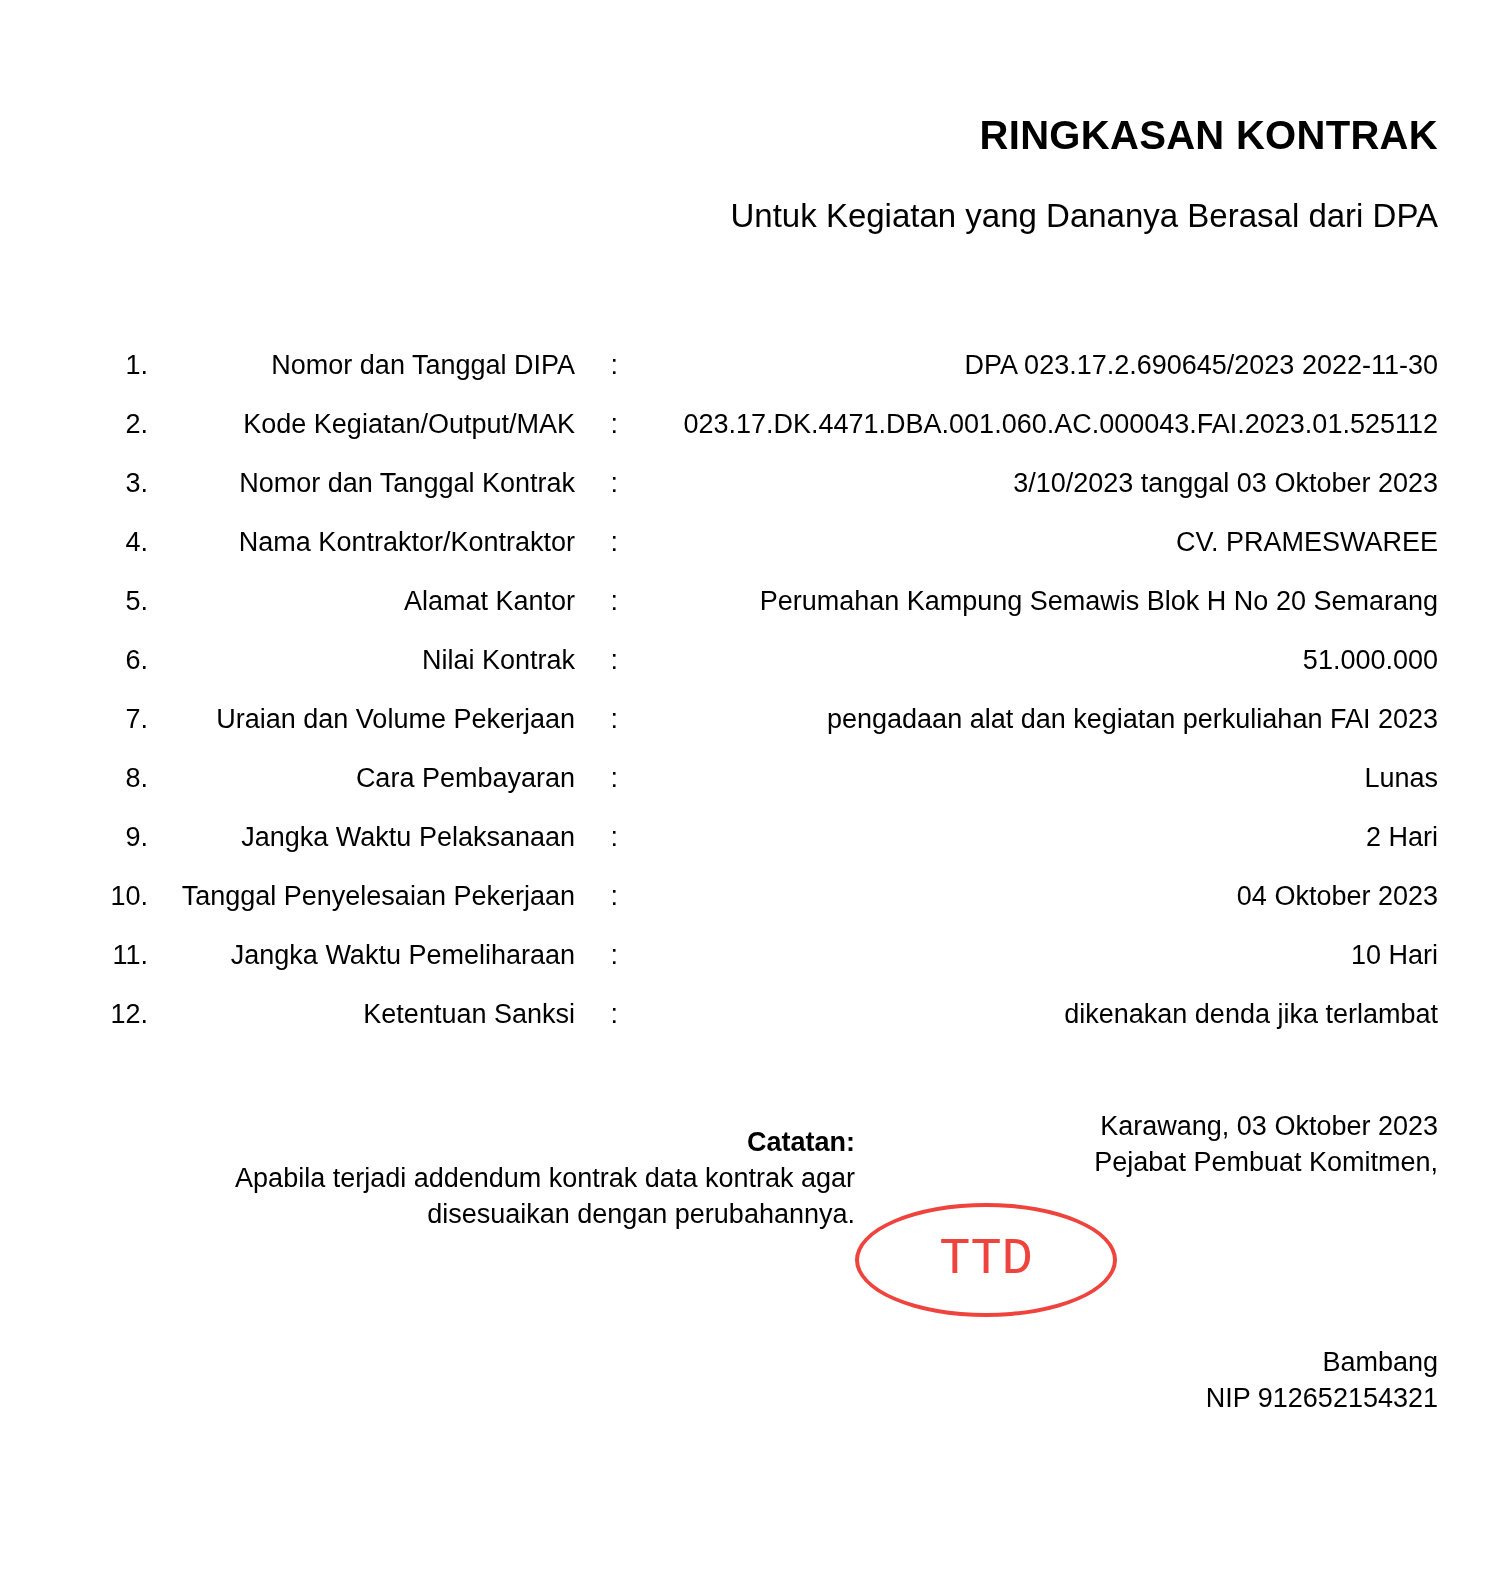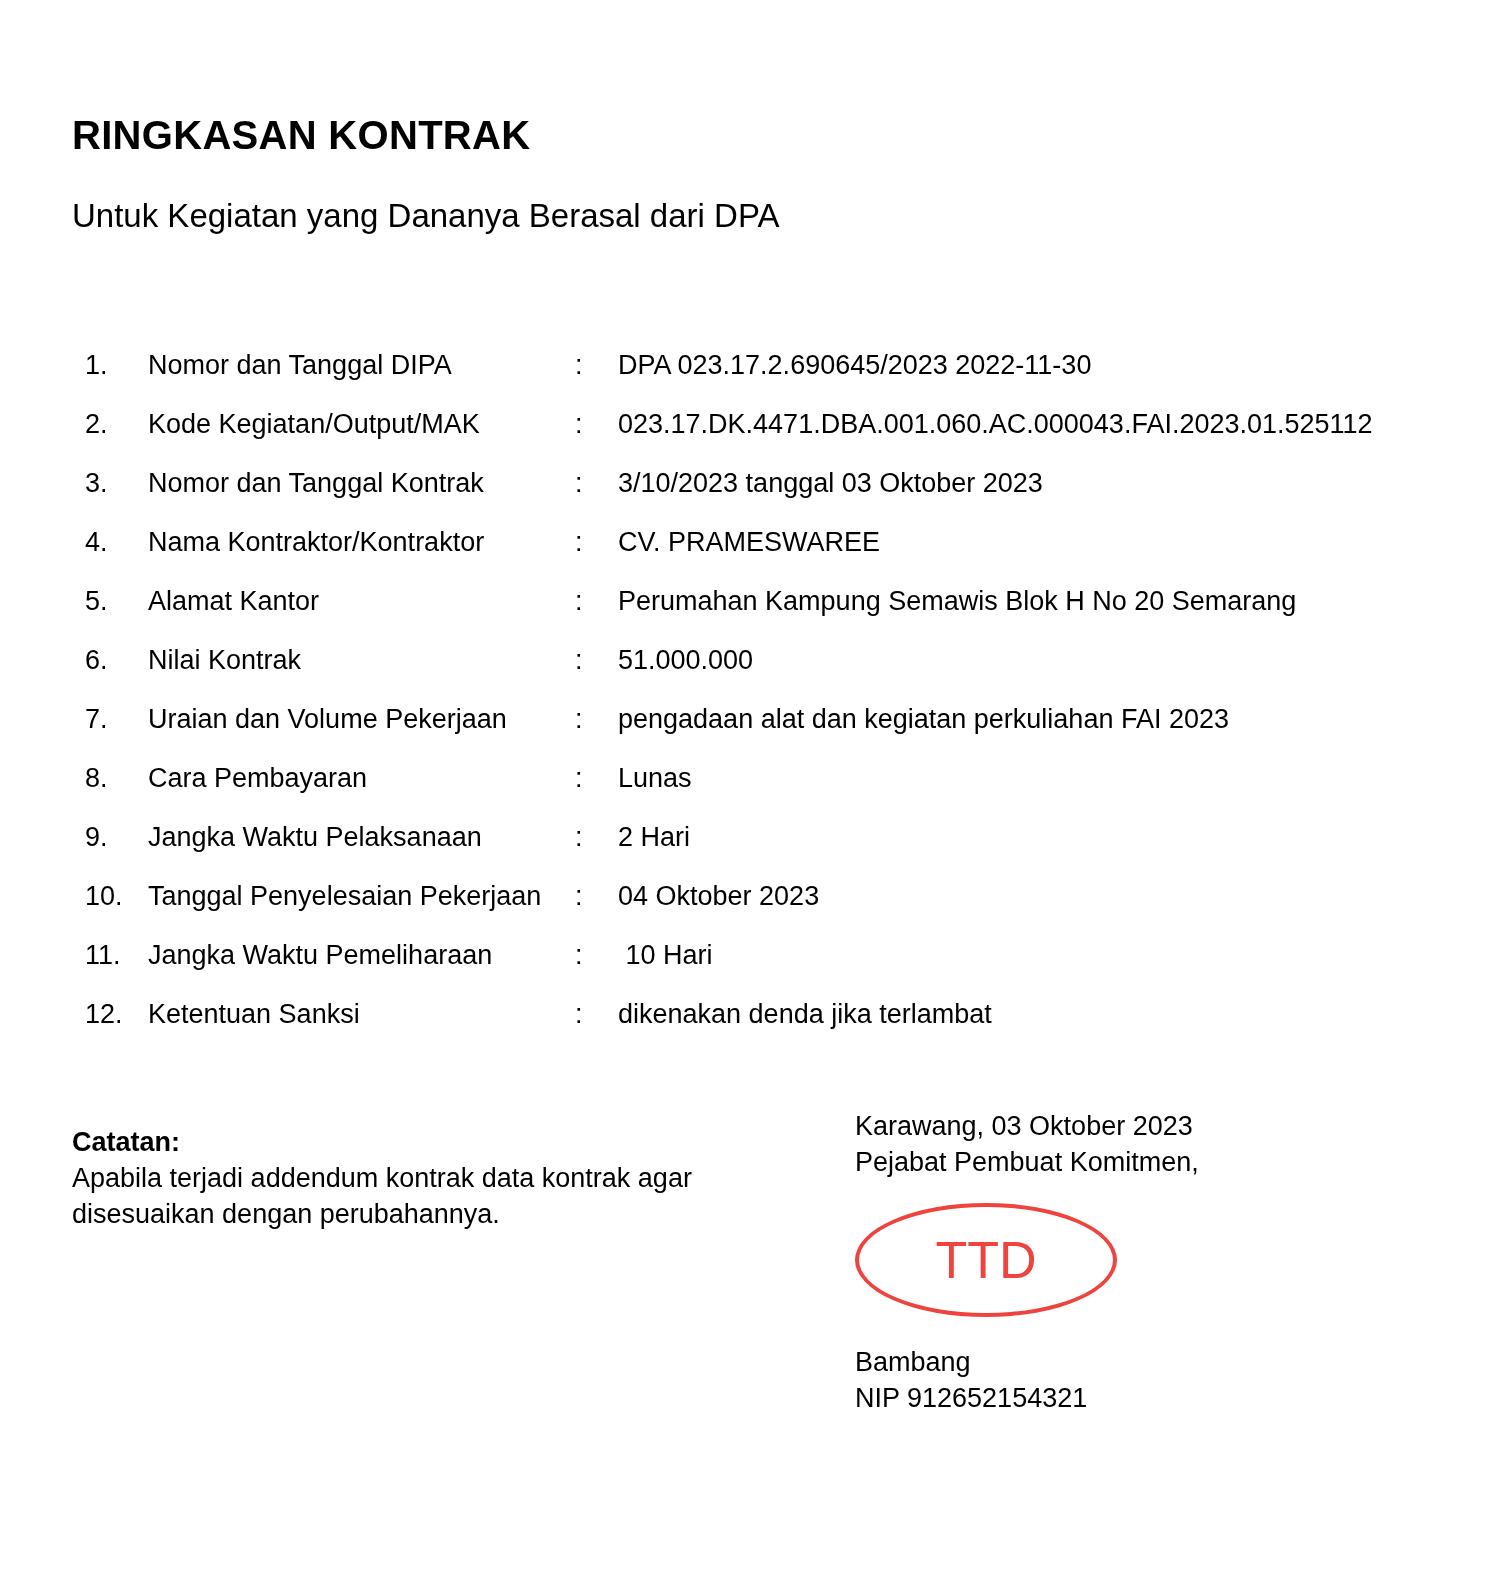--- a/index.html
+++ b/index.html
@@ -12,20 +12,21 @@
     height: 1571px;
     font-family: "Liberation Sans", sans-serif;
     color: #000000;
     overflow: hidden;
   }
   .page {
     box-sizing: border-box;
     width: 1498px;
     height: 1571px;
     padding: 112px 60px 0 72px;
+    text-align: right;
   }
   .doc-title {
     font-size: 40px;
     font-weight: bold;
     line-height: 46px;
     margin: 0 0 42px 0;
     letter-spacing: 0.3px;
   }
   .doc-subtitle {
     font-size: 33px;
@@ -80,20 +81,21 @@
   .stamp {
     box-sizing: border-box;
     width: 262px;
     height: 114px;
     border-radius: 50%;
     margin: 23px 0 27px 0;
     display: flex;
     align-items: center;
     justify-content: center;
     border: 4px solid #ef443e;
+    font-family: Liberation Mono, monospace;
   }
   .stamp-text {
     font-size: 52px;
     line-height: 52px;
     color: #ef443e;
   }
 </style>
 </head>
 <body>
 

